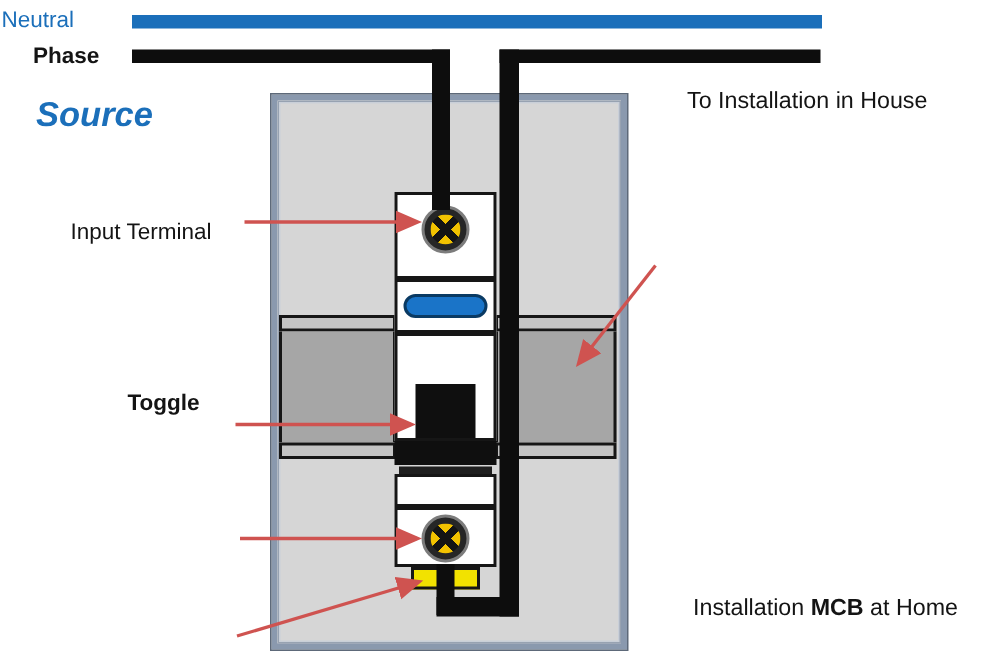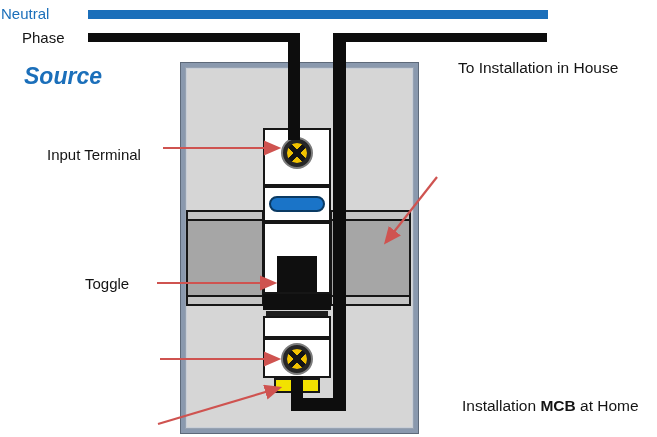--- a/index.html
+++ b/index.html
@@ -120,22 +120,22 @@
       </marker>
     </defs>
     <line class="arrow-line" x1="163" y1="148" x2="278" y2="148" marker-end="url(#ah)"></line>
     <line class="arrow-line" x1="157" y1="283" x2="274" y2="283" marker-end="url(#ah)"></line>
     <line class="arrow-line" x1="437" y1="177" x2="386" y2="242" marker-end="url(#ah)"></line>
     <line class="arrow-line" x1="160" y1="359" x2="278" y2="359" marker-end="url(#ah)"></line>
     <line class="arrow-line" x1="158" y1="424" x2="279" y2="388" marker-end="url(#ah)"></line>
   </svg>
 
   <div class="abs label label-blue" style="left:1px;top:5px;">Neutral</div>
-  <div class="abs label" style="left:22px;top:29px;">Phase</div>
+  <div class="abs label" style="left:22px;top:29px;font-weight:bold;">Phase</div>
   <div class="abs label label-blue source-label" style="left:24px;top:67px;">Source</div>
   <div class="abs label" style="left:458px;top:59px;font-size:15.5px;text-align:right;">To Installation in House</div>
   <div class="abs label" style="left:30px;top:146px;margin-left:17px;">Input Terminal</div>
-  <div class="abs label" style="left:85px;top:275px;">Toggle</div>
+  <div class="abs label" style="left:85px;top:260px;font-weight:bold;">Toggle</div>
   <div class="abs label note" style="left:462px;top:397px;">
     <span>Installation </span><b>MCB</b><span> at Home</span>
   </div>
 
 </div>
 
 </body></html>

